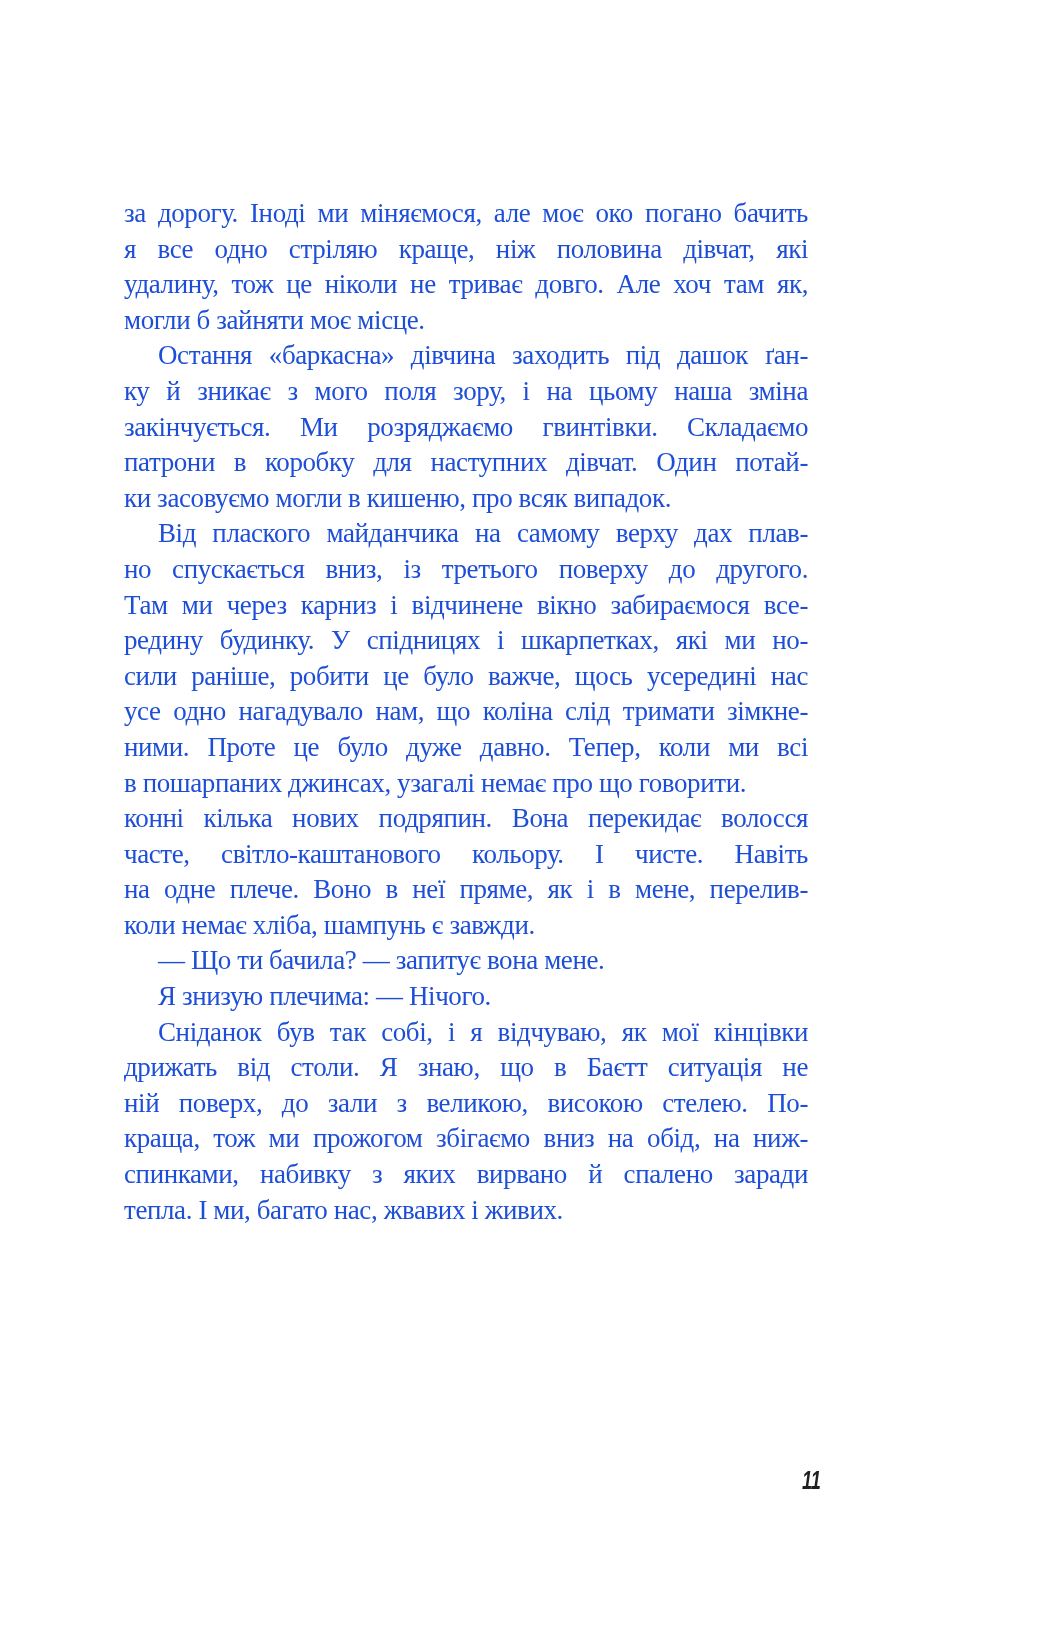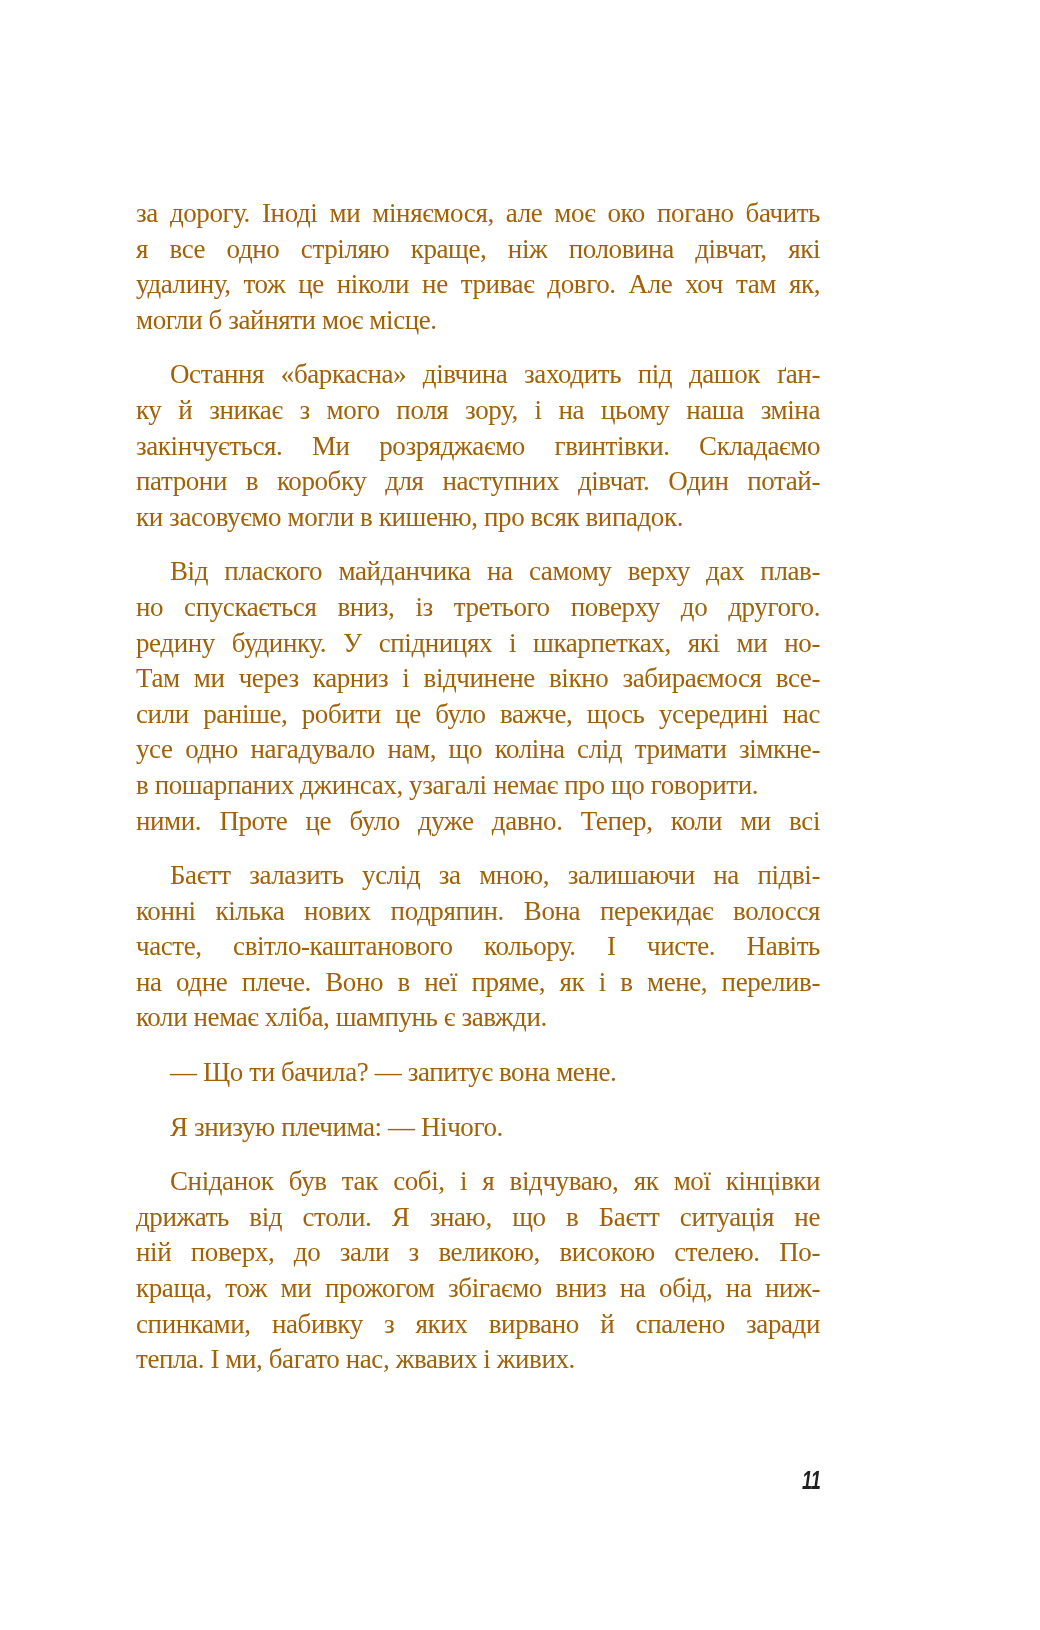--- a/index.html
+++ b/index.html
@@ -1,25 +1,25 @@
 <!DOCTYPE html>
 <html><head>
 <meta charset="utf-8">
 <style>
   html, body { margin: 0; padding: 0; background: #ffffff; }
   body { width: 1040px; height: 1630px; position: relative; overflow: hidden; }
   .page {
-    position: absolute; left: 136px; top: 196px; width: 684px;
+    position: absolute; left: 124px; top: 196px; width: 684px;
     font-family: "Liberation Serif", serif;
-    font-size: 27px; line-height: 35.6px; color: #a16207;
+    font-size: 27px; line-height: 35.6px; color: #1d4ed8;
     letter-spacing: -0.4px;
   }
   .line { display: block; white-space: nowrap; text-align: justify; text-align-last: justify; height: 35.6px; }
   .line.last { text-align-last: left; }
-  .line.indent { padding-left: 34px; margin-top: 19px; }
+  .line.indent { padding-left: 34px; }
   .page-number {
     position: absolute; left: 798px; top: 1465px;
     font-family: "Liberation Sans", sans-serif; font-style: italic; font-weight: bold;
     font-size: 26px; color: #1f1f1f; transform: scaleX(0.7);
   }
 </style>
 </head>
 <body>
 
 <div class="page">
@@ -32,29 +32,28 @@
   <div>
     <span class="line indent">Остання «баркасна» дівчина заходить під дашок ґан-</span>
     <span class="line">ку й зникає з мого поля зору, і на цьому наша зміна</span>
     <span class="line">закінчується. Ми розряджаємо гвинтівки. Складаємо</span>
     <span class="line">патрони в коробку для наступних дівчат. Один потай-</span>
     <span class="line last">ки засовуємо могли в кишеню, про всяк випадок.</span>
   </div>
   <div>
     <span class="line indent">Від плаского майданчика на самому верху дах плав-</span>
     <span class="line">но спускається вниз, із третього поверху до другого.</span>
+    <span class="line">Там ми через карниз і відчинене вікно забираємося все-</span>
     <span class="line">редину будинку. У спідницях і шкарпетках, які ми но-</span>
-    <span class="line">Там ми через карниз і відчинене вікно забираємося все-</span>
     <span class="line">сили раніше, робити це було важче, щось усередині нас</span>
     <span class="line">усе одно нагадувало нам, що коліна слід тримати зімкне-</span>
+    <span class="line">ними. Проте це було дуже давно. Тепер, коли ми всі</span>
     <span class="line last">в пошарпаних джинсах, узагалі немає про що говорити.</span>
-    <span class="line">ними. Проте це було дуже давно. Тепер, коли ми всі</span>
   </div>
   <div>
-    <span class="line indent">Баєтт залазить услід за мною, залишаючи на підві-</span>
     <span class="line">конні кілька нових подряпин. Вона перекидає волосся</span>
     <span class="line">часте, світло-каштанового кольору. І чисте. Навіть</span>
     <span class="line">на одне плече. Воно в неї пряме, як і в мене, перелив-</span>
     <span class="line last">коли немає хліба, шампунь є завжди.</span>
   </div>
   <div>
     <span class="line indent last">— Що ти бачила? — запитує вона мене.</span>
   </div>
   <div>
     <span class="line indent last">Я знизую плечима: — Нічого.</span>

